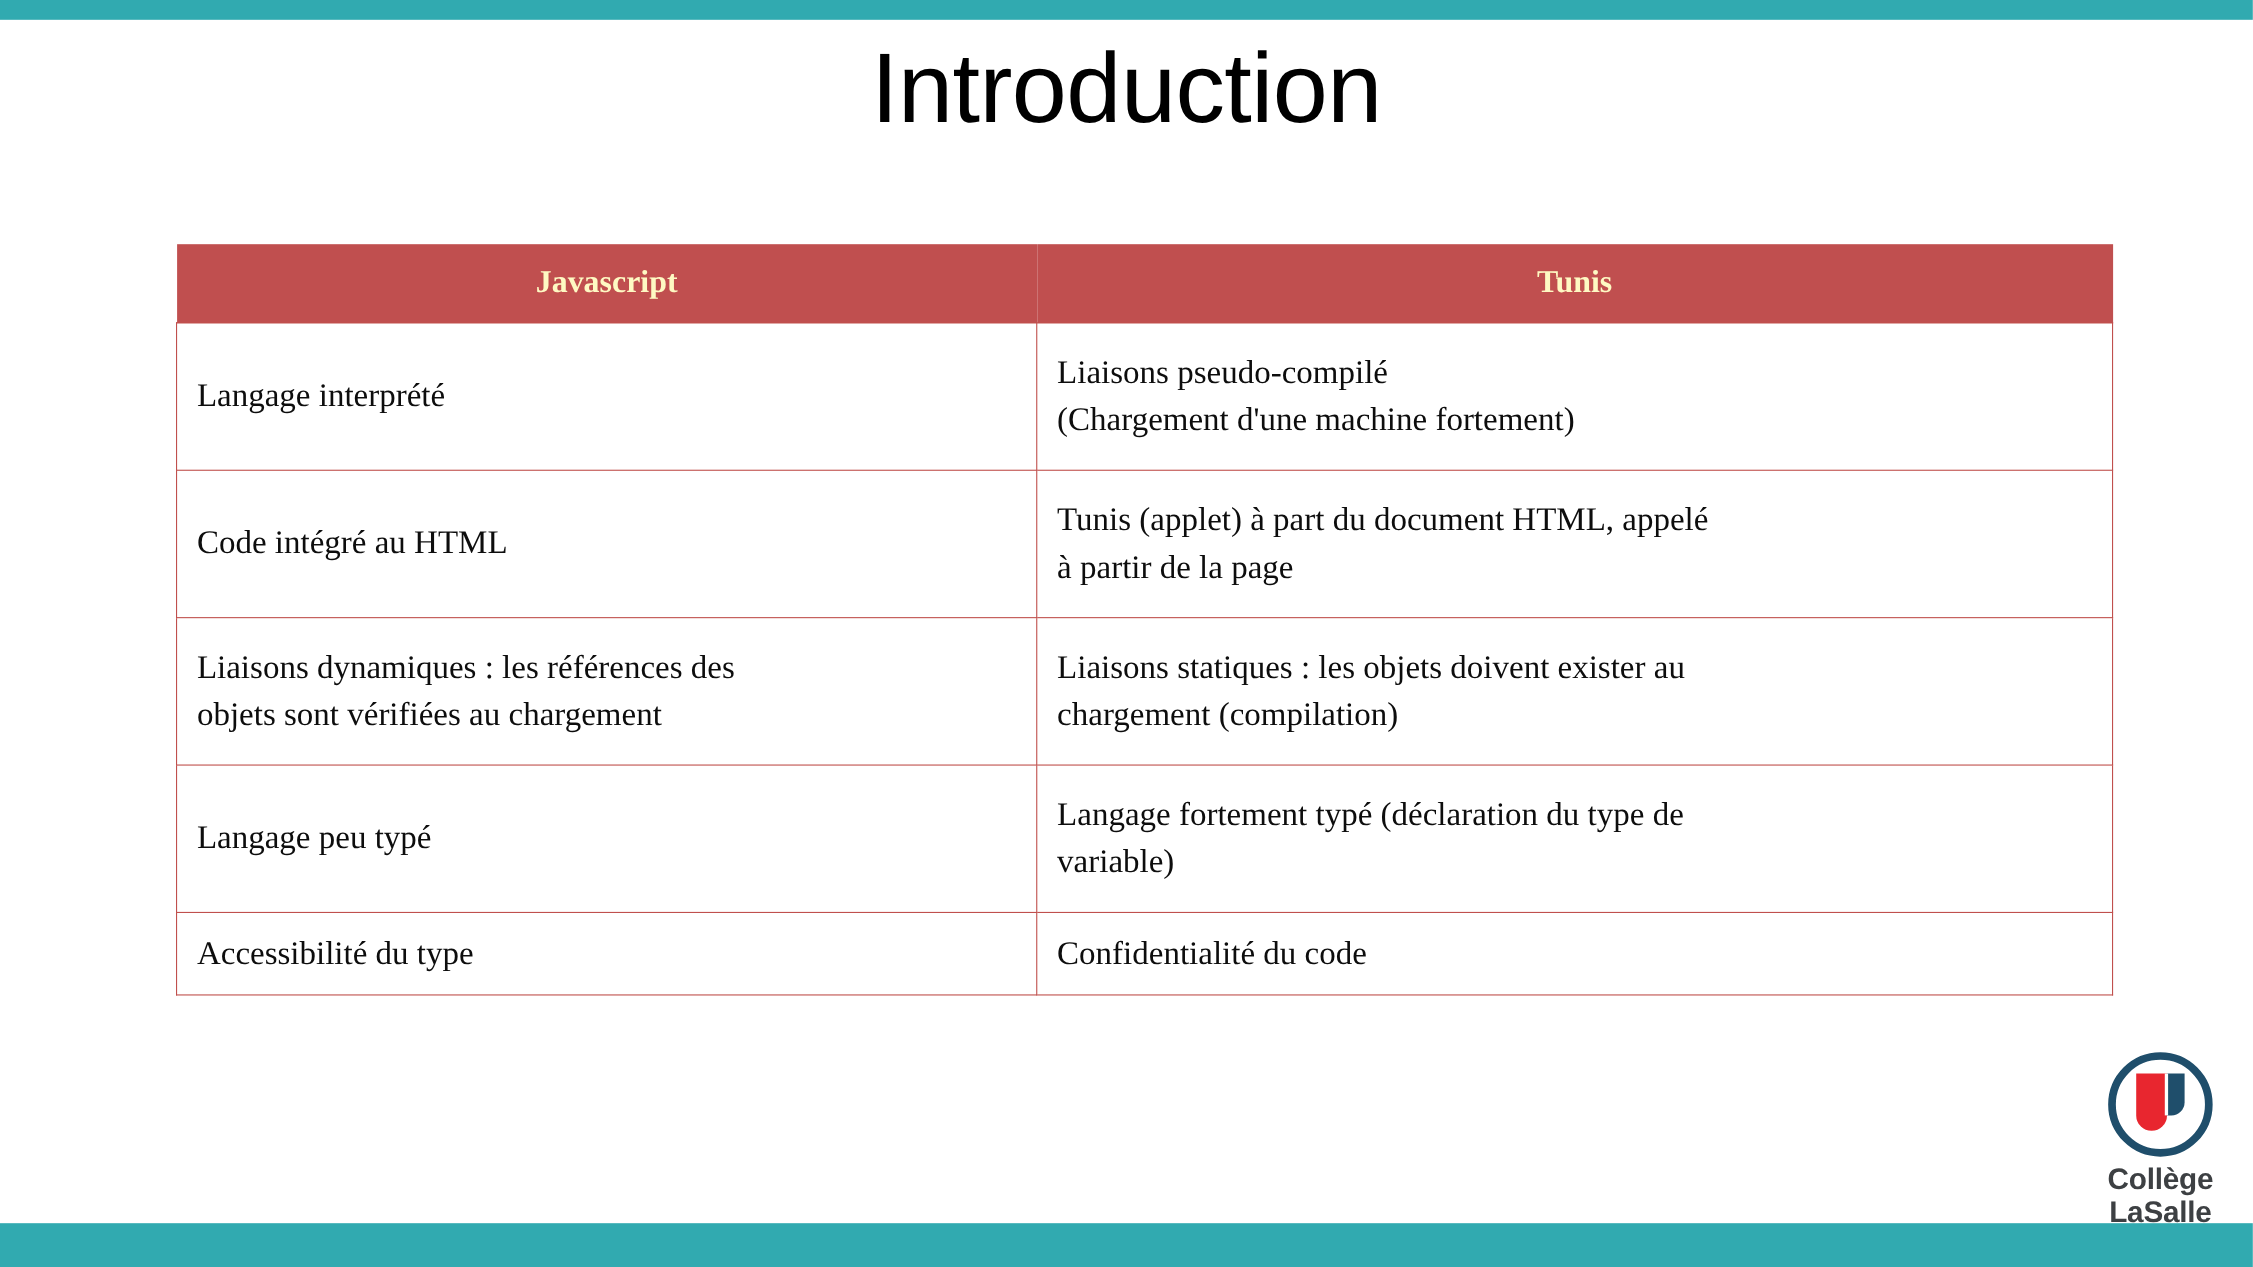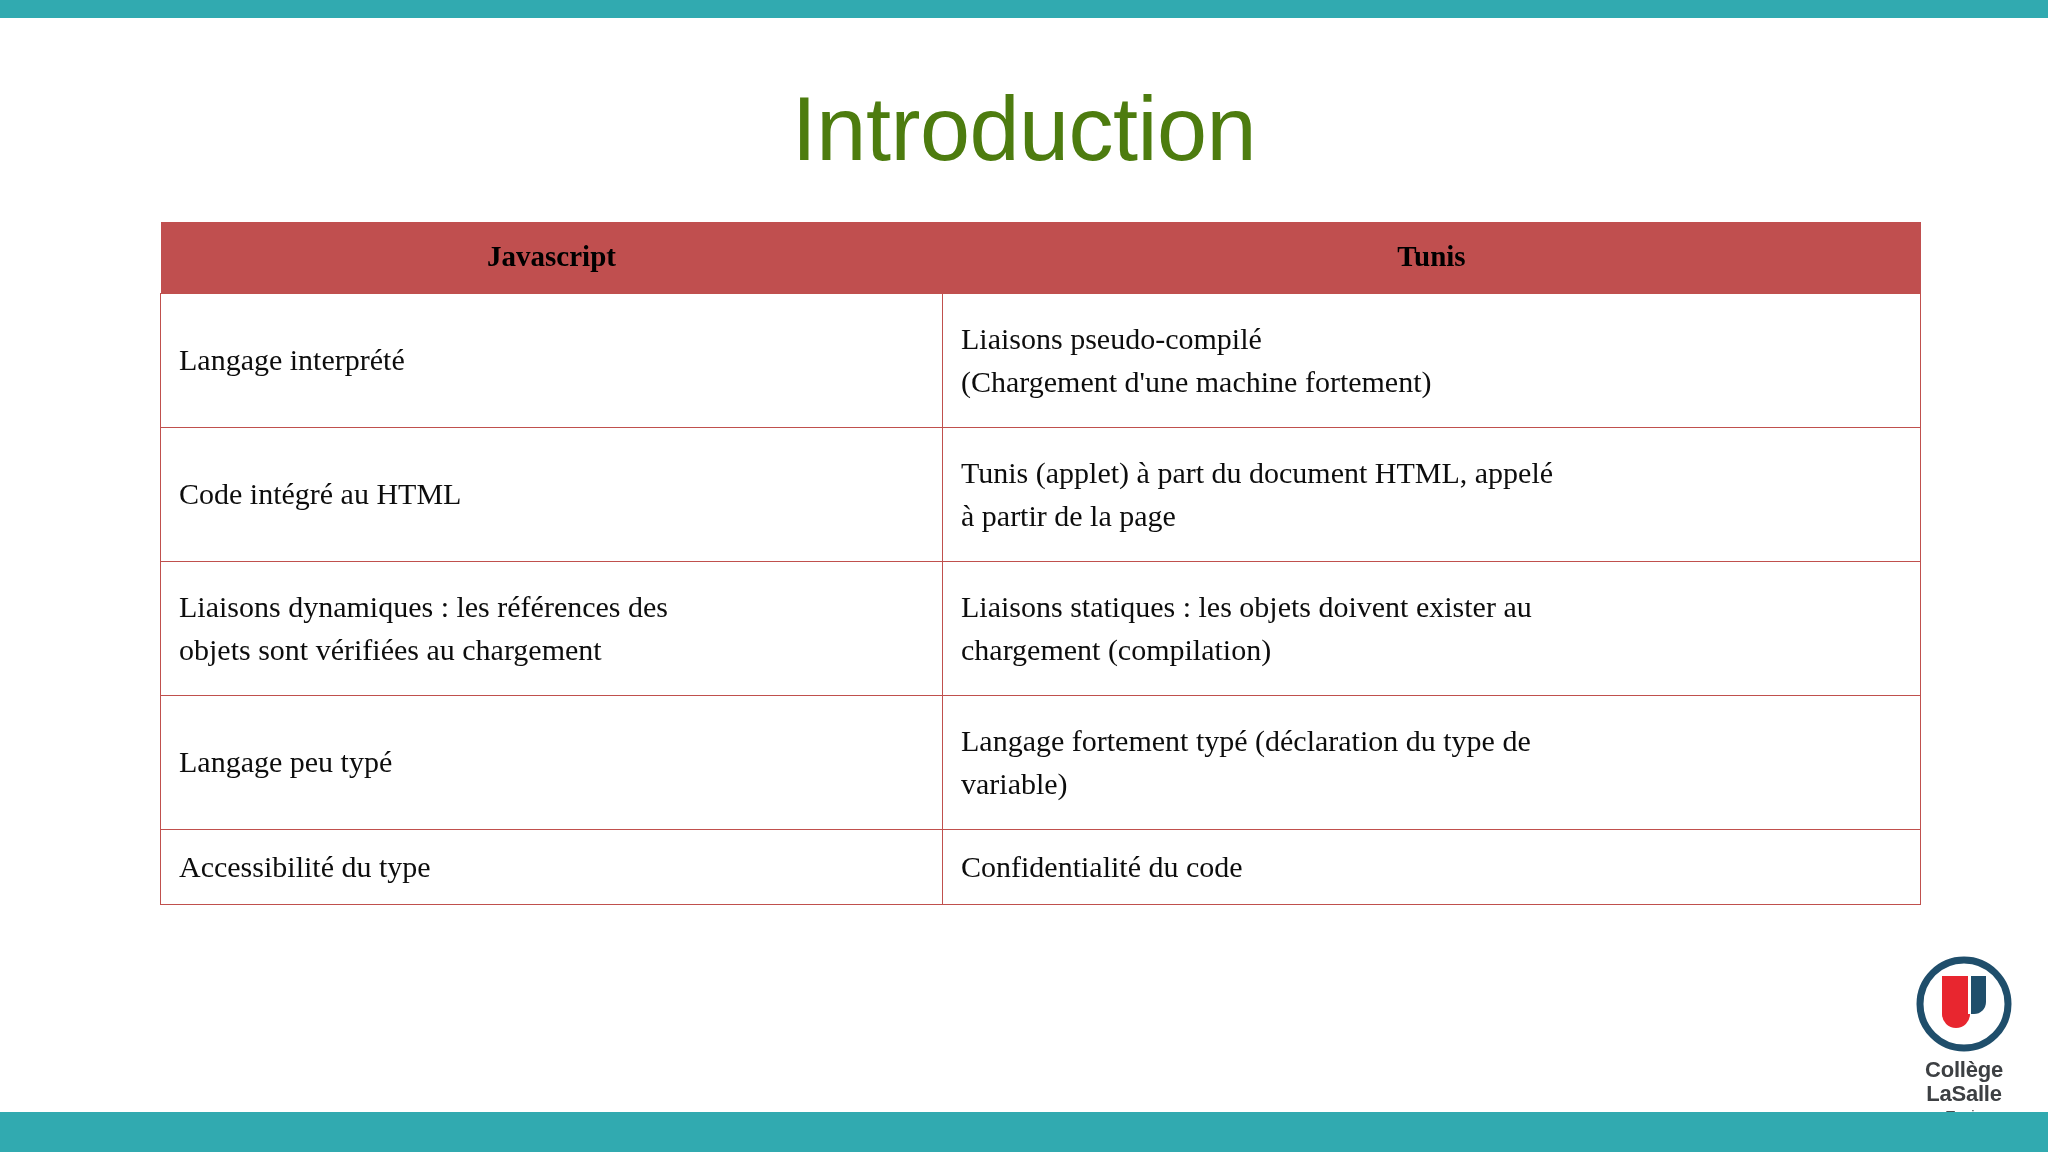--- a/index.html
+++ b/index.html
@@ -40,45 +40,44 @@
   
   .title {
     position: absolute;
     top: 30px;
     left: 0;
     width: 2048px;
     text-align: center;
     font-family: "Liberation Sans", sans-serif;
     font-size: 90px;
     font-weight: 400;
-    color: #4d7c0f;
+    color: #000000;
     letter-spacing: -0.5px;
     line-height: 1.15;
-    margin-top: 48px;
   }
 
   
   .table-wrap {
     position: absolute;
     left: 160px;
     top: 222px;
     width: 1760px;
   }
   table.compare {
     border-collapse: collapse;
     width: 1760px;
     table-layout: fixed;
     font-family: "Liberation Serif", serif;
   }
   table.compare col.c-left  { width: 782px; }
   table.compare col.c-right { width: 978px; }
 
   table.compare thead th {
     background: #C04F4F;
-    color: #000000;
+    color: #fef9c3;
     font-family: "Liberation Serif", serif;
     font-weight: bold;
     font-size: 29px;
     text-align: center;
     padding: 18px 10px 20px 10px;
     border: none;
   }
 
   table.compare tbody td {
     border: 1px solid #C0504D;
@@ -103,21 +102,21 @@
   }
   .logo-mark {
     width: 104px;
     height: 104px;
     margin: 0 auto;
     display: block;
   }
   .logo-name {
     font-family: "Liberation Sans", sans-serif;
     font-weight: bold;
-    font-size: 22px;
+    font-size: 27px;
     color: #3d4043;
     margin-top: 2px;
     letter-spacing: -0.2px;
     line-height: 1.1;
   }
   .logo-sub {
     font-family: "Liberation Sans", sans-serif;
     font-weight: 400;
     font-size: 15px;
     color: #4a4d50;

